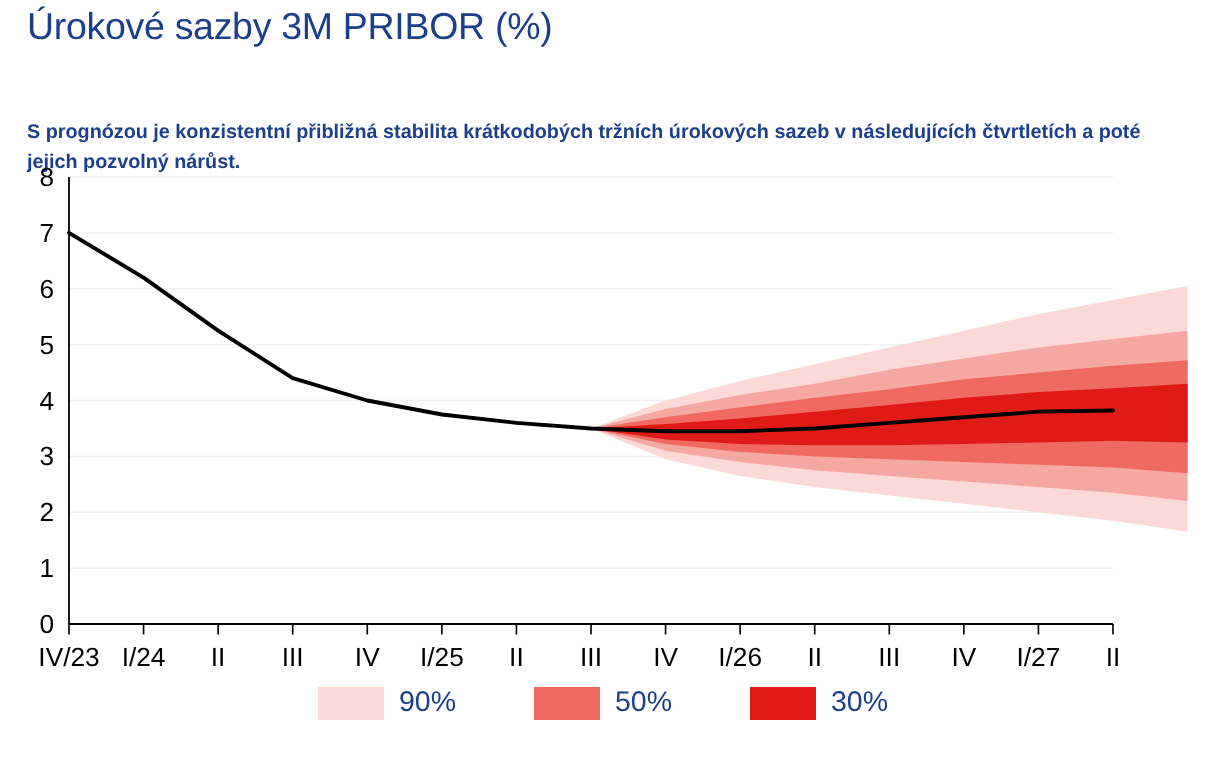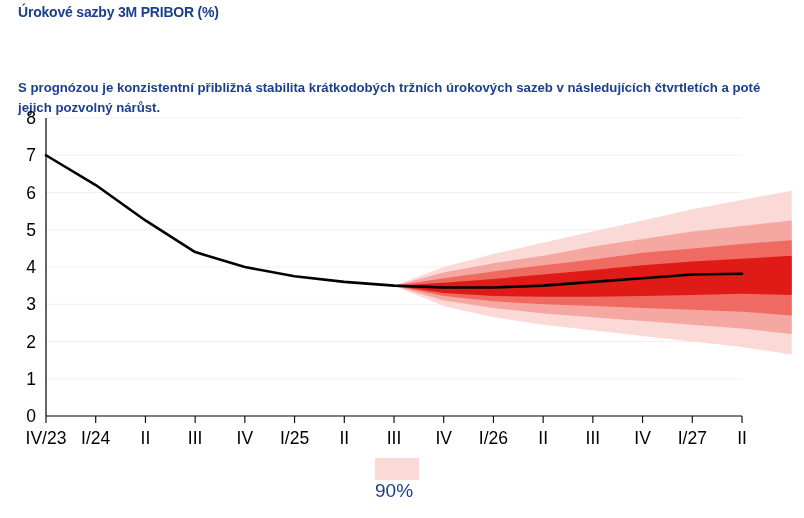--- a/index.html
+++ b/index.html
@@ -15,22 +15,22 @@
   }
   .page {
     position: relative;
     width: 804px;
     height: 518px;
   }
   .title {
     position: absolute;
     left: 18px;
     top: 4px;
-    font-size: 14px;
-    font-weight: bold;
+    font-size: 25px;
+    font-weight: normal;
     color: #1b3f8b;
     letter-spacing: -0.2px;
     white-space: nowrap;
   }
   .subtitle {
     position: absolute;
     left: 18px;
     top: 34px;
     width: 752px;
     font-size: 13.2px;
@@ -54,23 +54,22 @@
     height: 56px;
   }
   .legend-row {
     display: flex;
     justify-content: center;
     align-items: center;
     gap: 0px;
   }
   .legend-item {
     display: flex;
-    align-items: flex-start;
+    align-items: center;
     margin: 0 26px;
-    flex-direction: column;
   }
   .legend-swatch {
     width: 44px;
     height: 22px;
     margin-right: 10px;
   }
   .legend-label {
     font-size: 19px;
     color: #1b3f8b;
     font-weight: normal;
@@ -144,16 +143,24 @@
         <text x="742" y="340" text-anchor="middle" font-size="17.5" fill="#000">II</text>
       </svg>
   </div>
 
   <div class="legend">
     <div class="legend-row">
       <div class="legend-item">
         <div class="legend-swatch" style="background:#fbd9d6"></div>
         <div class="legend-label">90%</div>
       </div>
+      <div class="legend-item">
+        <div class="legend-swatch" style="background:#ef6b62"></div>
+        <div class="legend-label">50%</div>
+      </div>
+      <div class="legend-item">
+        <div class="legend-swatch" style="background:#e01b17"></div>
+        <div class="legend-label">30%</div>
+      </div>
     </div>
   </div>
 
 </div>
 
 </body></html>

